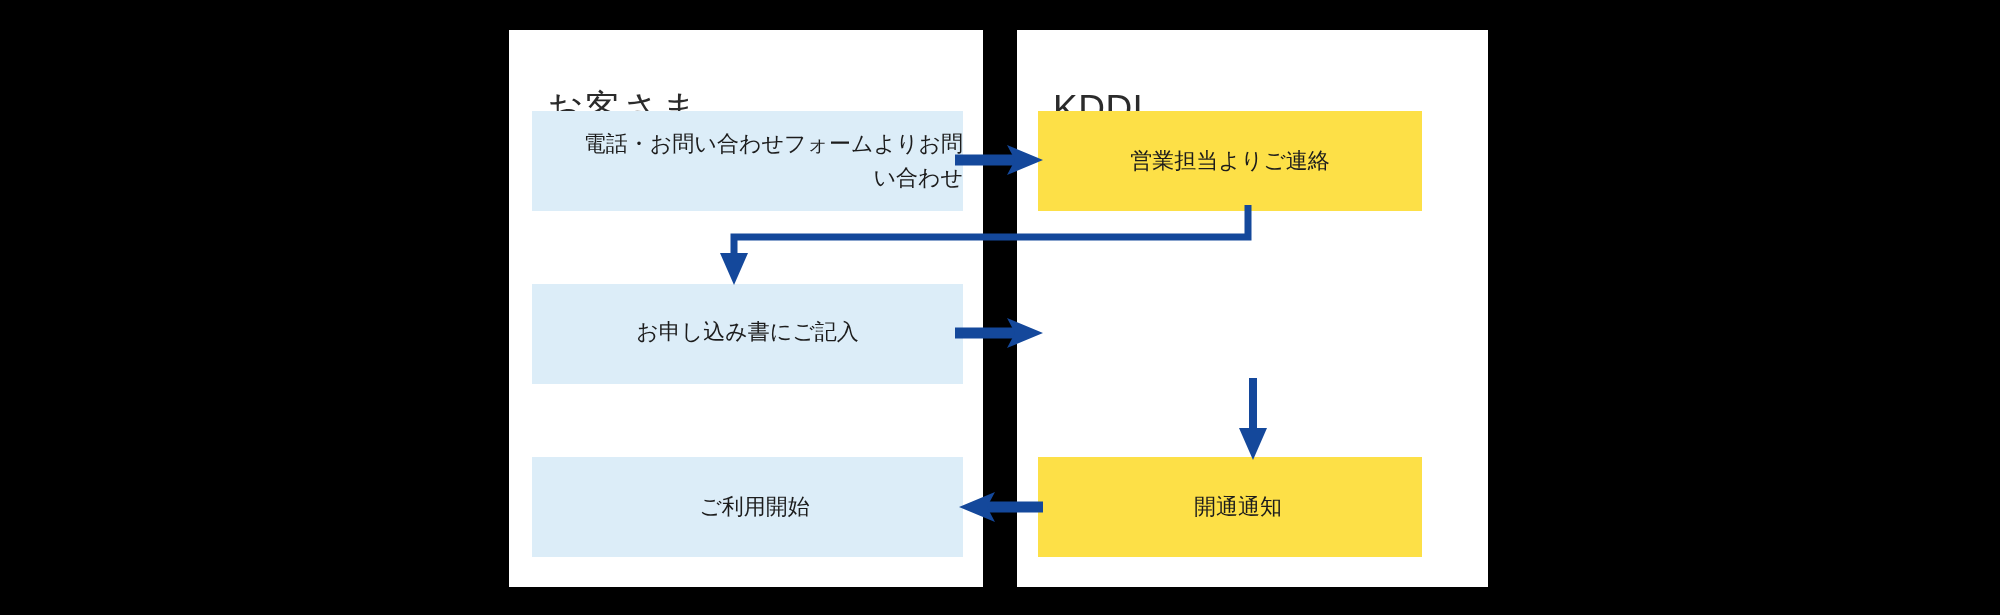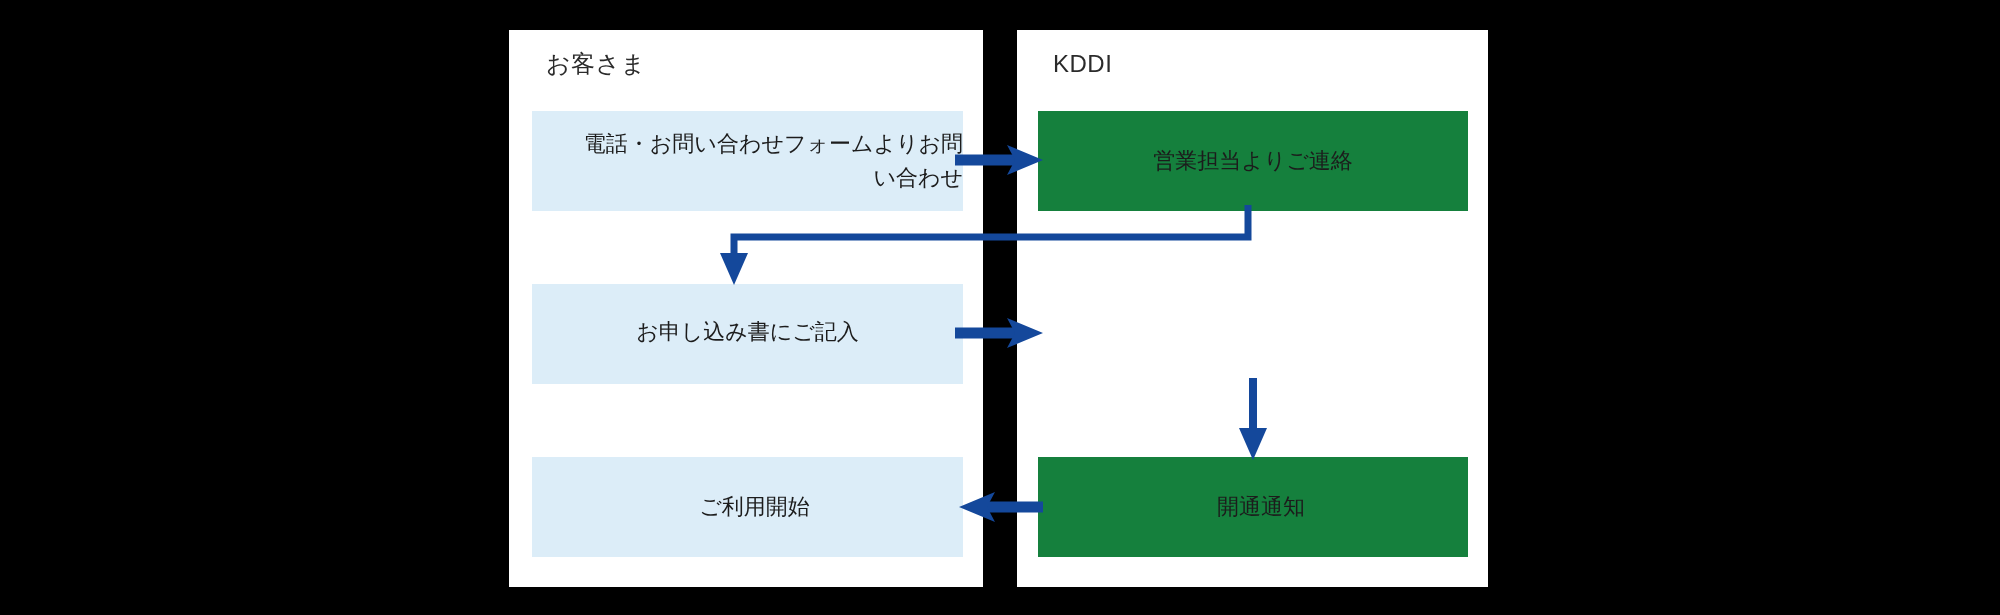--- a/index.html
+++ b/index.html
@@ -5,29 +5,29 @@
   html,body{margin:0;padding:0;background:#000;}
   body{width:2000px;height:615px;position:relative;overflow:hidden;
        font-family:"Liberation Sans","DejaVu Sans",sans-serif;}
 
   #stage{position:absolute;left:0;top:0;width:2000px;height:615px;background:#000;}
 
   .lane{position:absolute;background:#ffffff;}
   #lane-customer{left:509px;top:30px;width:474px;height:557px;}
   #lane-kddi{left:1017px;top:30px;width:471px;height:557px;}
 
-  .lane-title{position:absolute;font-size:24px;color:#2b2b2b;
-              font-weight:400;letter-spacing:0.5px;line-height:1;white-space:nowrap;}
+  .lane-title{position:absolute;font-size:37px;color:#2b2b2b;
+              font-weight:400;letter-spacing:0.5px;line-height:1;white-space:nowrap;margin-top:38px;}
   #title-customer{left:546px;top:52px;}
   #title-kddi{left:1053px;top:52px;text-align:center;}
 
   .node{position:absolute;display:flex;align-items:center;
         font-size:22px;color:#1c1c1c;line-height:1.55;box-sizing:border-box;}
   .node.left{background:#dcedf8;left:532px;width:431px;}
-  .node.right{background:#15803d;left:1038px;width:430px;
+  .node.right{background:#fde047;left:1038px;width:384px;
               justify-content:center;text-align:center;}
   .node.leftalign{justify-content:flex-start;padding-left:32px;text-align:right;}
   .node.centered{justify-content:center;text-align:center;}
 
   #node-inquiry   {top:111px;height:100px;}
   #node-application{top:284px;height:100px;font-family:Liberation Mono, monospace;}
   #node-start     {top:457px;height:100px;padding-left:14px;}
   #node-contact   {top:111px;height:100px;}
   #node-register  {top:284px;height:100px;}
   #node-notice    {top:457px;height:100px;padding-left:16px;}

